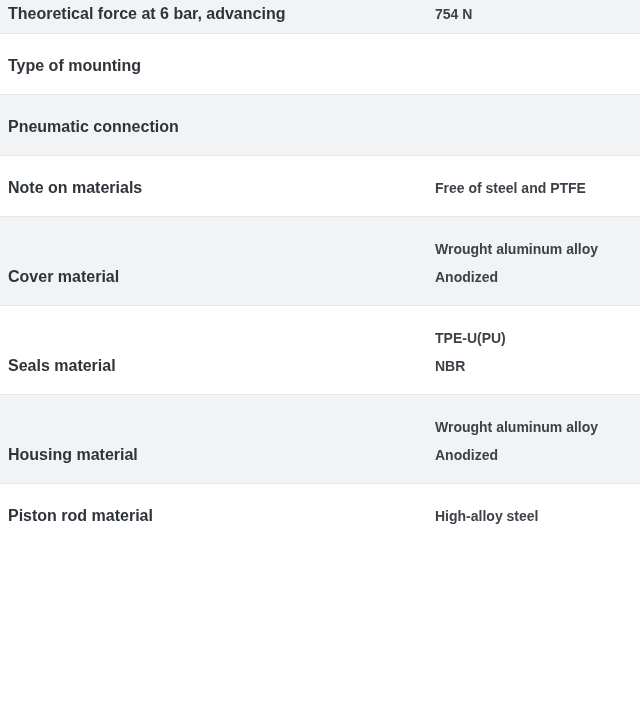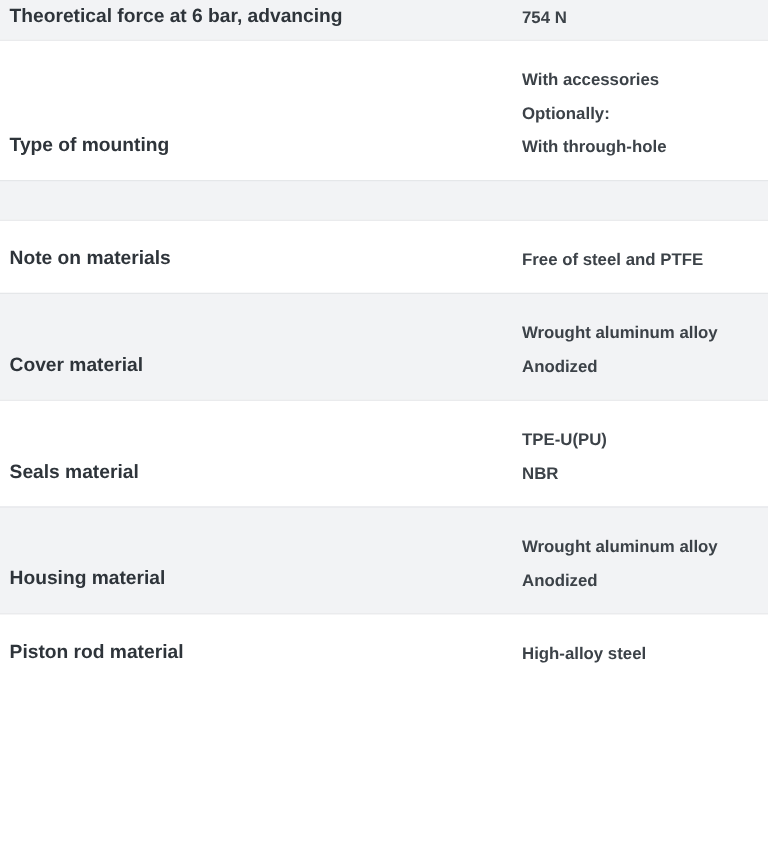--- a/index.html
+++ b/index.html
@@ -67,28 +67,24 @@
     <div class="cell-label">Theoretical force at 6 bar, advancing</div>
     <div class="cell-value">
       <div class="value-line">754 N</div>
     </div>
   </div>
 
 
 
   <div class="row">
     <div class="cell-label">Type of mounting</div>
-    <div class="cell-value">
-      <div class="value-line">With accessories</div>
-      <div class="value-line">Optionally:</div>
-      <div class="value-line">With through-hole</div>
-    </div>
   </div>
 
   <div class="row alt">
+    <div class="cell-label">Pneumatic connection</div>
   </div>
 
   <div class="row">
     <div class="cell-label">Note on materials</div>
     <div class="cell-value">
       <div class="value-line">Free of steel and PTFE</div>
     </div>
   </div>
 
   <div class="row alt">

